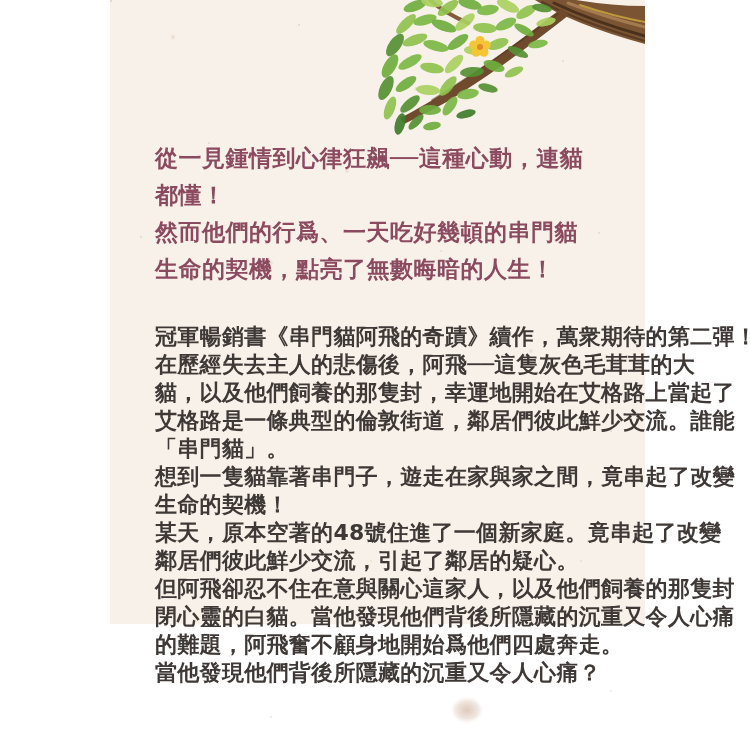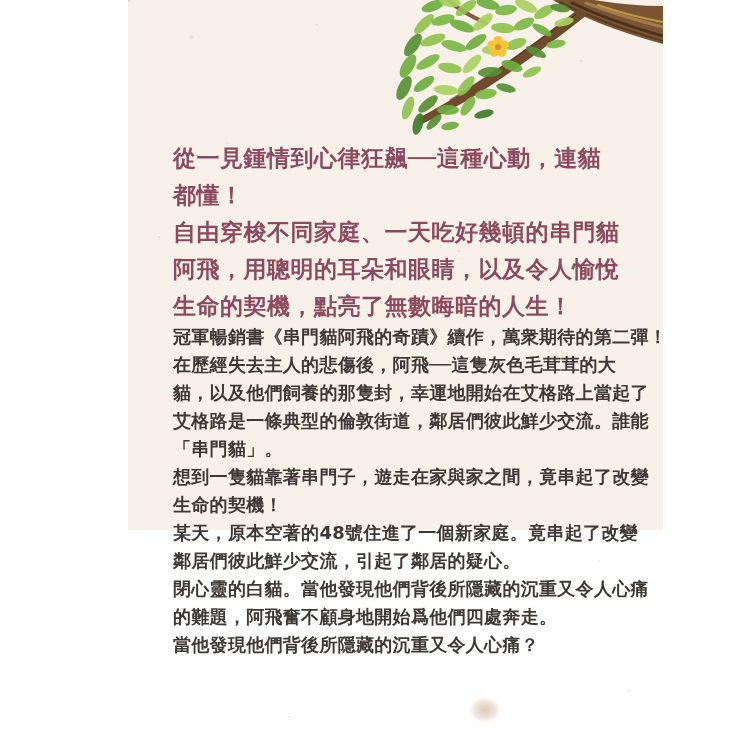--- a/index.html
+++ b/index.html
@@ -1,23 +1,22 @@
 <!DOCTYPE html>
 <html style="--page-bg: #f8f1e9; --headline-color: #8c4a60; --body-color: #3e3936;"><head>
 <meta charset="utf-8">
 <style>
   html,body{margin:0;padding:0;background:#ffffff;}
   .canvas{
     position:relative;width:750px;height:750px;background:#ffffff;
     overflow:hidden;font-family:"DejaVu Sans",sans-serif;
   }
   .page{
-    position:absolute;left:110px;top:0;width:535px;height:530px;
+    position:absolute;left:110px;top:0;width:535px;height:624px;
     background:var(--page-bg,#f8f1e9);
-    margin-left:18px;
   }
   
   .speckles{position:absolute;inset:0;pointer-events:none;}
   .speckles::before{
     content:"";position:absolute;left:0;top:0;width:2px;height:2px;border-radius:50%;
     background:rgba(167,124,84,.28);
     box-shadow:
       62px 36px 0 1px rgba(176,134,96,.16), 188px 24px 0 0 rgba(167,124,84,.22),
       305px 88px 0 1px rgba(176,134,96,.14), 452px 60px 0 0 rgba(167,124,84,.2),
       98px 142px 0 0 rgba(167,124,84,.2), 236px 170px 0 1px rgba(176,134,96,.12),
@@ -39,21 +38,21 @@
   .branch-wrap{position:absolute;left:0;top:0;width:535px;height:160px;}
   .headline{
     position:absolute;left:45px;top:140px;width:470px;
     color:var(--headline-color,#8c4a60);
     font-size:23px;font-weight:700;line-height:37px;letter-spacing:.5px;
   }
   .headline .txt-line{white-space:nowrap;}
   .body-text{
     position:absolute;left:45px;top:323px;width:475px;
     color:var(--body-color,#3e3936);
-    font-size:18px;font-weight:600;line-height:28px;letter-spacing:.3px;
+    font-size:22px;font-weight:600;line-height:28px;letter-spacing:.3px;
   }
   .body-text .txt-line{white-space:nowrap;}
 </style>
 </head>
 <body style="background: rgb(255, 255, 255);">
 
 <div class="canvas">
   <div class="page">
     <div class="speckles"></div>
 
@@ -117,35 +116,35 @@
           <circle cx="373.8206041399011" cy="52.25861046343716" r="4.6" fill="#f4c636"></circle>
           <circle cx="366.1793958600989" cy="52.25861046343716" r="4.6" fill="#f4c636"></circle>
           <circle cx="363.8181326440815" cy="44.99138953656284" r="4.6" fill="#f4c636"></circle>
           <circle cx="370" cy="47" r="3" fill="#e08a2d"></circle>
         </svg>
     </div>
 
     <div class="headline">
         <div class="txt-line">從一見鍾情到心律狂飆──這種心動，連貓</div>
         <div class="txt-line">都懂！</div>
-        <div class="txt-line">自由穿梭不同家庭、一天吃好幾頓的串門貓</div>
-        <div class="txt-line">阿飛，用聰明的耳朵和眼睛，以及令人愉悅</div>
+        <div class="txt-line">然而他們的行爲、一天吃好幾頓的串門貓</div>
         <div class="txt-line">生命的契機，點亮了無數晦暗的人生！</div>
       </div>
 
     <div class="body-text">
         <div class="txt-line">冠軍暢銷書《串門貓阿飛的奇蹟》續作，萬衆期待的第二彈！</div>
         <div class="txt-line">在歷經失去主人的悲傷後，阿飛──這隻灰色毛茸茸的大</div>
         <div class="txt-line">貓，以及他們飼養的那隻封，幸運地開始在艾格路上當起了</div>
         <div class="txt-line">艾格路是一條典型的倫敦街道，鄰居們彼此鮮少交流。誰能</div>
         <div class="txt-line">「串門貓」。</div>
         <div class="txt-line">想到一隻貓靠著串門子，遊走在家與家之間，竟串起了改變</div>
         <div class="txt-line">生命的契機！</div>
         <div class="txt-line">某天，原本空著的48號住進了一個新家庭。竟串起了改變</div>
         <div class="txt-line">鄰居們彼此鮮少交流，引起了鄰居的疑心。</div>
+        <div class="txt-line">但阿飛卻忍不住在意與關心這家人，以及他們飼養的那隻封</div>
         <div class="txt-line">閉心靈的白貓。當他發現他們背後所隱藏的沉重又令人心痛</div>
         <div class="txt-line">的難題，阿飛奮不顧身地開始爲他們四處奔走。</div>
         <div class="txt-line">當他發現他們背後所隱藏的沉重又令人心痛？</div>
       </div>
 
     <div class="smudge"></div>
   </div>
 </div>
 
 </body></html>

